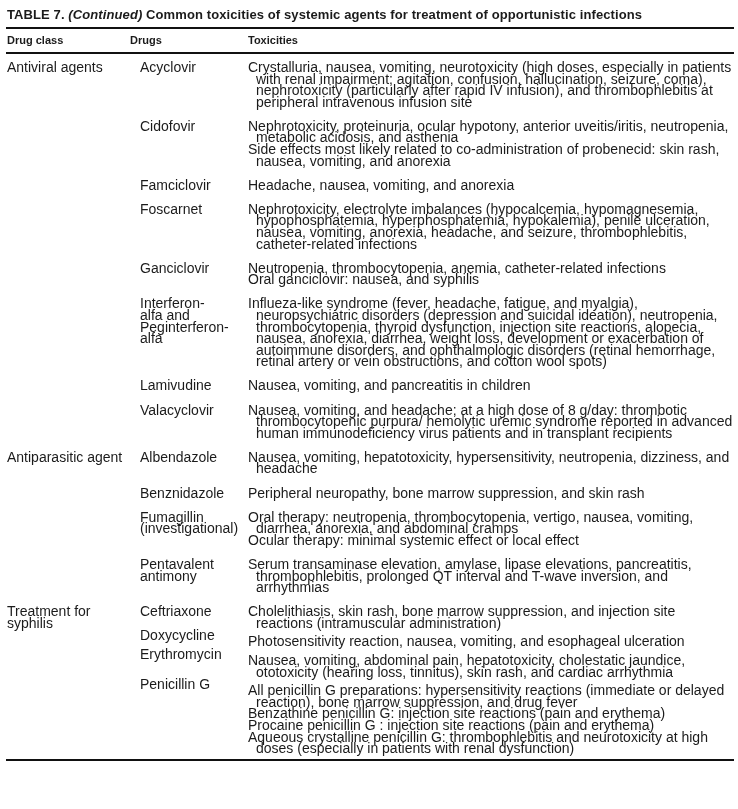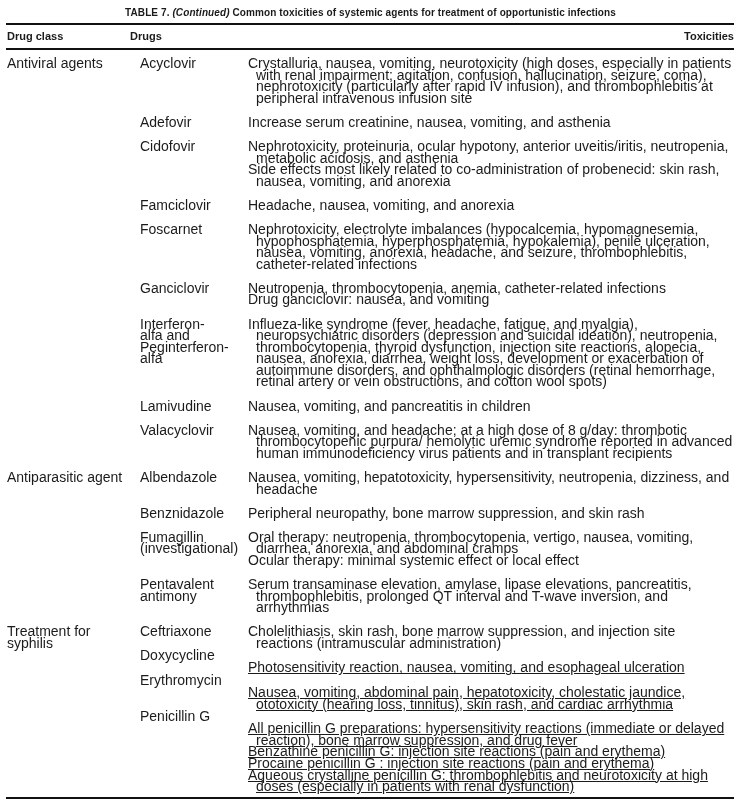--- a/index.html
+++ b/index.html
@@ -7,58 +7,57 @@
   body {
     width: 738px; height: 809px;
     background: #ffffff;
     color: #1b1b1b;
     font-family: "Liberation Sans", sans-serif;
     overflow: hidden;
   }
   .page { padding: 6px 4px 0 6px; }
 
   .title {
-    font-size: 10px;
+    font-size: 13px;
     font-weight: bold;
     letter-spacing: 0.1px;
     padding: 1px 0 5px 1px;
     border-bottom: 2px solid #111;
-    text-align: center;
   }
   .title .cont { font-style: italic; }
 
   .head-row {
     display: grid;
     grid-template-columns: 134px 108px 1fr;
     font-size: 11px;
     font-weight: bold;
     padding: 5px 0 6px 0;
     border-bottom: 2px solid #111;
   }
   .h-class { padding-left: 1px; }
   .h-drugs { text-align: left; transform: translateX(-10px); }
-  .h-tox   { text-align: right; }
+  .h-tox   { text-align: left; }
 
   .rows {
     padding-top: 8px;
     border-bottom: 2px solid #111;
   }
   .row {
     display: grid;
     grid-template-columns: 134px 108px 1fr;
     font-size: 14px;
     line-height: 11.6px;
     margin-bottom: 12.5px;
   }
   .row.compact { margin-top: -11.5px; }
   .row:last-child { margin-bottom: 4px; }
 
   .class-cell { padding-left: 1px; }
   .drug-cell  { white-space: pre-line; }
-  .tox-cell.shift { margin-top: 12px; text-decoration: underline; }
+  .tox-cell.shift { margin-top: 6px; }
   .tox-para {
     padding-left: 8px;
     text-indent: -8px;
   }
 </style>
 </head>
 <body>
 
 <div class="page">
 
@@ -75,27 +74,20 @@
   <div class="rows">
       <div class="row">
         <div class="class-cell">Antiviral agents</div>
         <div class="drug-cell">Acyclovir</div>
         <div class="tox-cell">
           <div class="tox-para">Crystalluria, nausea, vomiting, neurotoxicity (high doses, especially in patients with renal impairment; agitation, confusion, hallucination, seizure, coma), nephrotoxicity (particularly after rapid IV infusion), and thrombophlebitis at peripheral intravenous infusion site</div>
         </div>
       </div>
       <div class="row">
         <div class="class-cell"></div>
-        <div class="drug-cell">Adefovir</div>
-        <div class="tox-cell">
-          <div class="tox-para">Increase serum creatinine, nausea, vomiting, and asthenia</div>
-        </div>
-      </div>
-      <div class="row">
-        <div class="class-cell"></div>
         <div class="drug-cell">Cidofovir</div>
         <div class="tox-cell">
           <div class="tox-para">Nephrotoxicity, proteinuria, ocular hypotony, anterior uveitis/iritis, neutropenia, metabolic acidosis, and asthenia</div>
           <div class="tox-para">Side effects most likely related to co-administration of probenecid: skin rash, nausea, vomiting, and anorexia</div>
         </div>
       </div>
       <div class="row">
         <div class="class-cell"></div>
         <div class="drug-cell">Famciclovir</div>
         <div class="tox-cell">
@@ -107,21 +99,21 @@
         <div class="drug-cell">Foscarnet</div>
         <div class="tox-cell">
           <div class="tox-para">Nephrotoxicity, electrolyte imbalances (hypocalcemia, hypomagnesemia, hypophosphatemia, hyperphosphatemia, hypokalemia), penile ulceration, nausea, vomiting, anorexia, headache, and seizure, thrombophlebitis, catheter-related infections</div>
         </div>
       </div>
       <div class="row">
         <div class="class-cell"></div>
         <div class="drug-cell">Ganciclovir</div>
         <div class="tox-cell">
           <div class="tox-para">Neutropenia, thrombocytopenia, anemia, catheter-related infections</div>
-          <div class="tox-para">Drug ganciclovir: nausea, and vomiting</div>
+          <div class="tox-para">Oral ganciclovir: nausea, and syphilis</div>
         </div>
       </div>
       <div class="row">
         <div class="class-cell"></div>
         <div class="drug-cell">Interferon-
 alfa and
 Peginterferon-
 alfa</div>
         <div class="tox-cell">
           <div class="tox-para">Influeza-like syndrome (fever, headache, fatigue, and myalgia), neuropsychiatric disorders (depression and suicidal ideation), neutropenia, thrombocytopenia, thyroid dysfunction, injection site reactions, alopecia, nausea, anorexia, diarrhea, weight loss, development or exacerbation of autoimmune disorders, and ophthalmologic disorders (retinal hemorrhage, retinal artery or vein obstructions, and cotton wool spots)</div>

